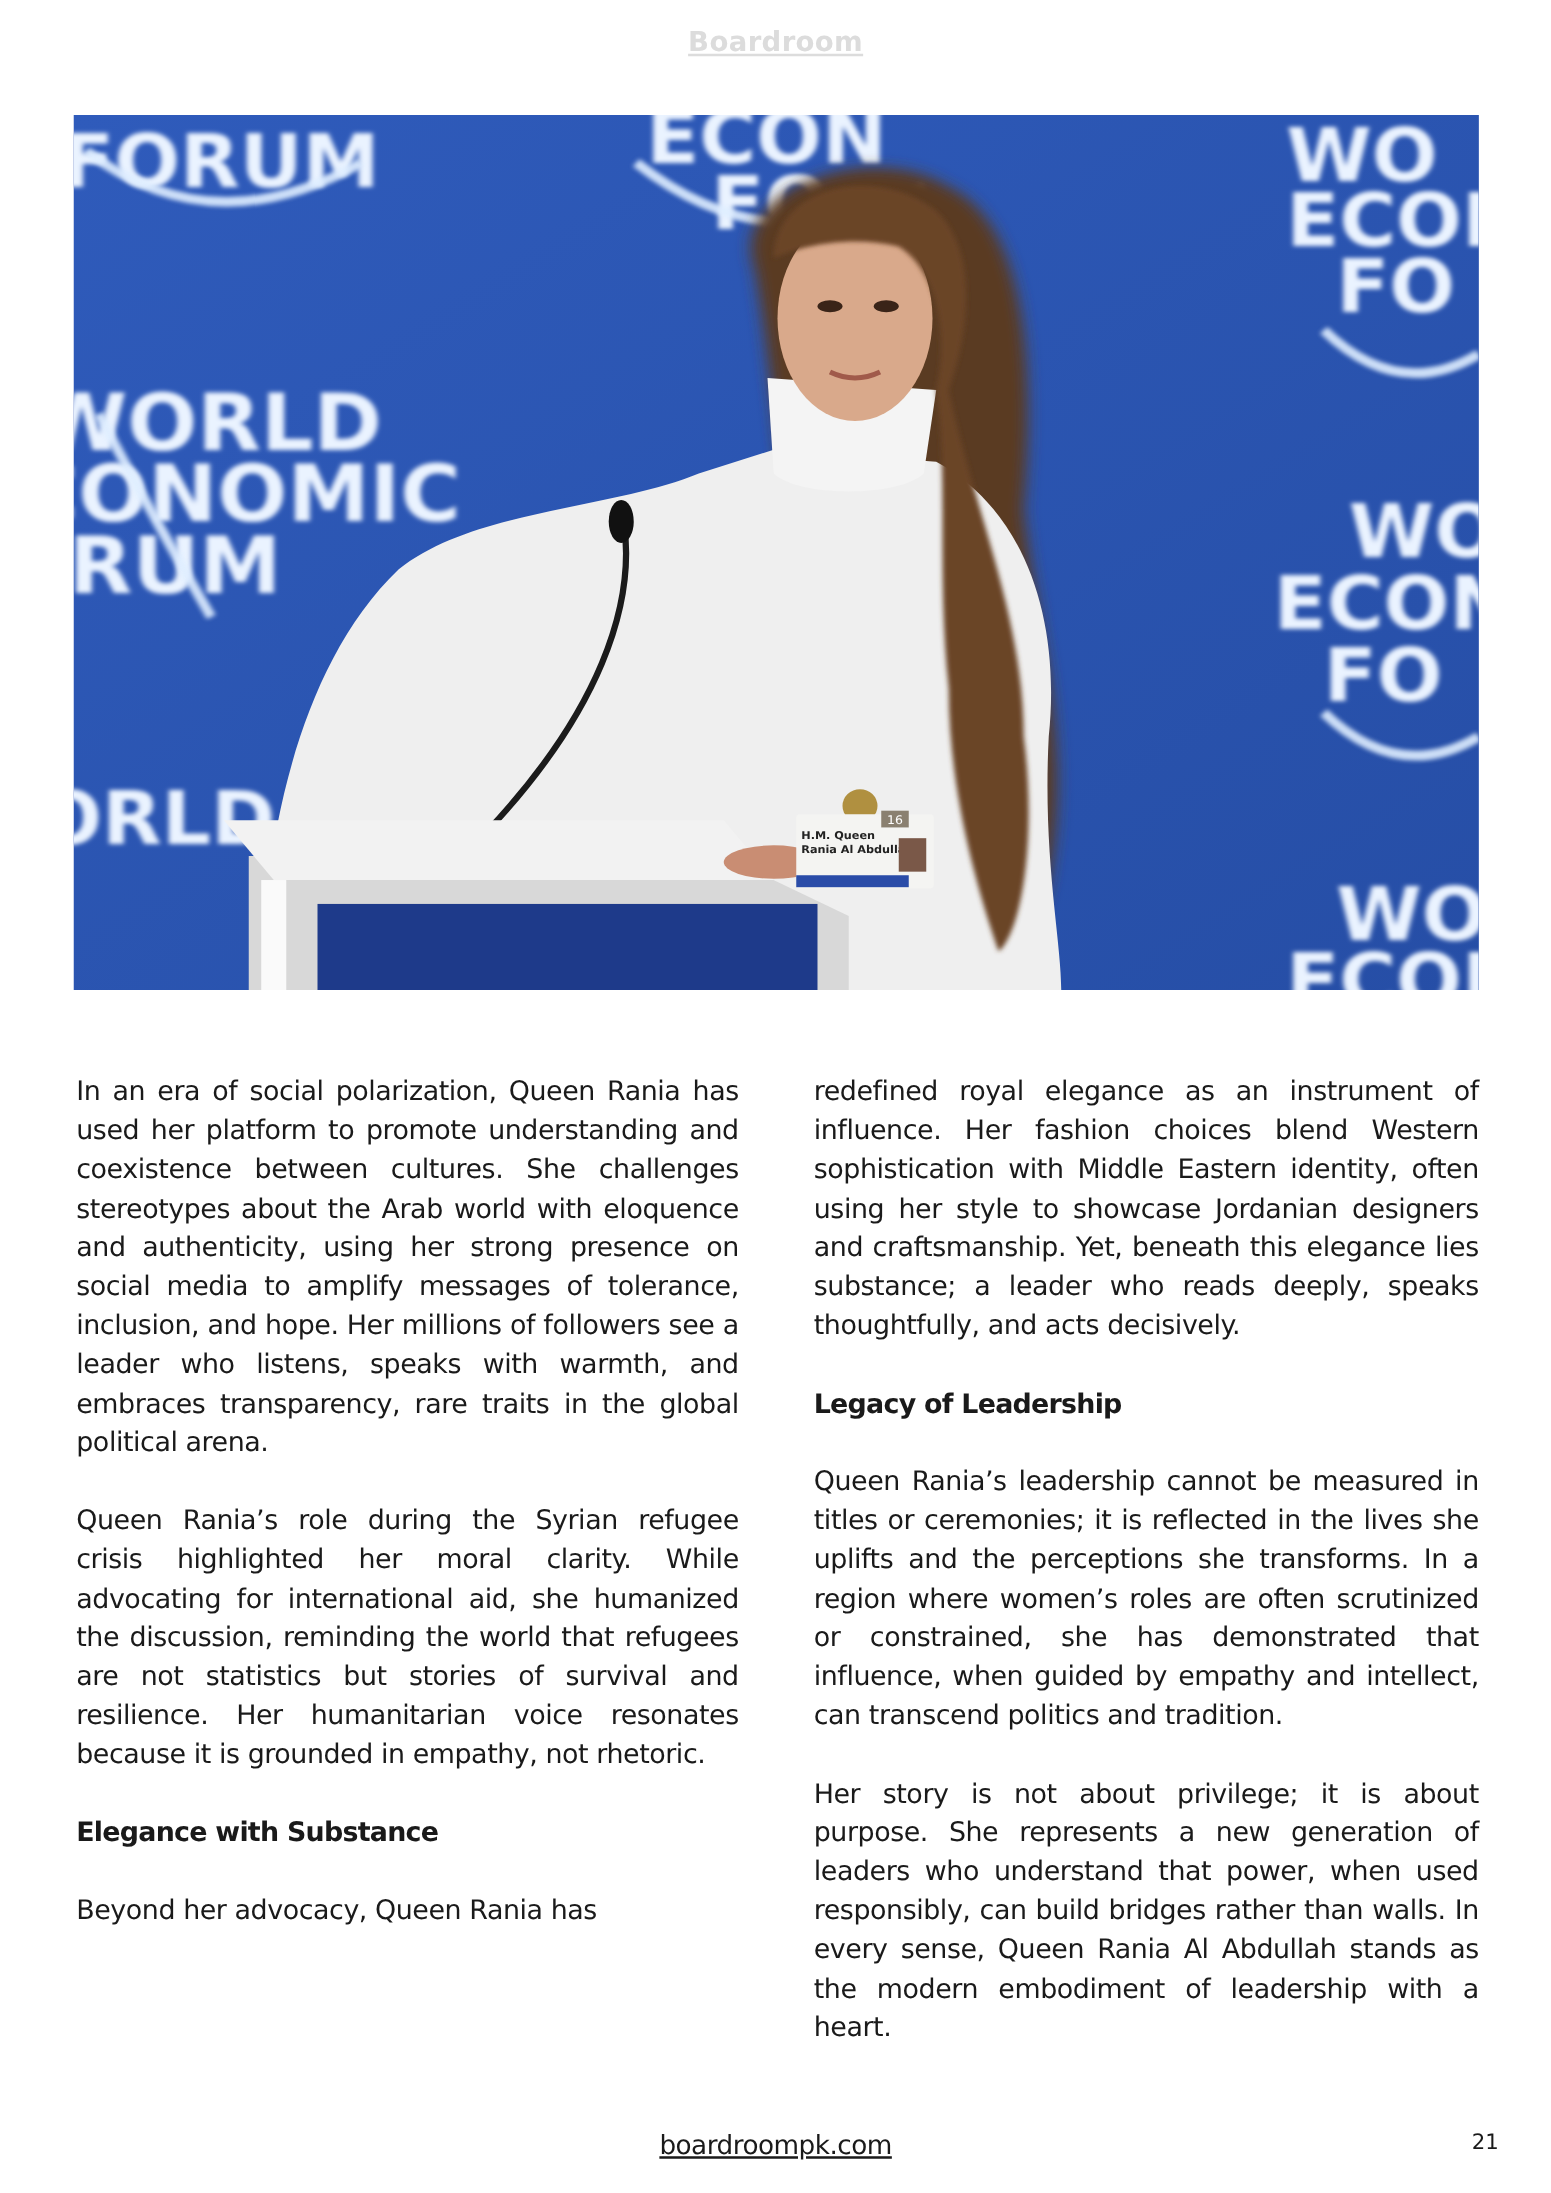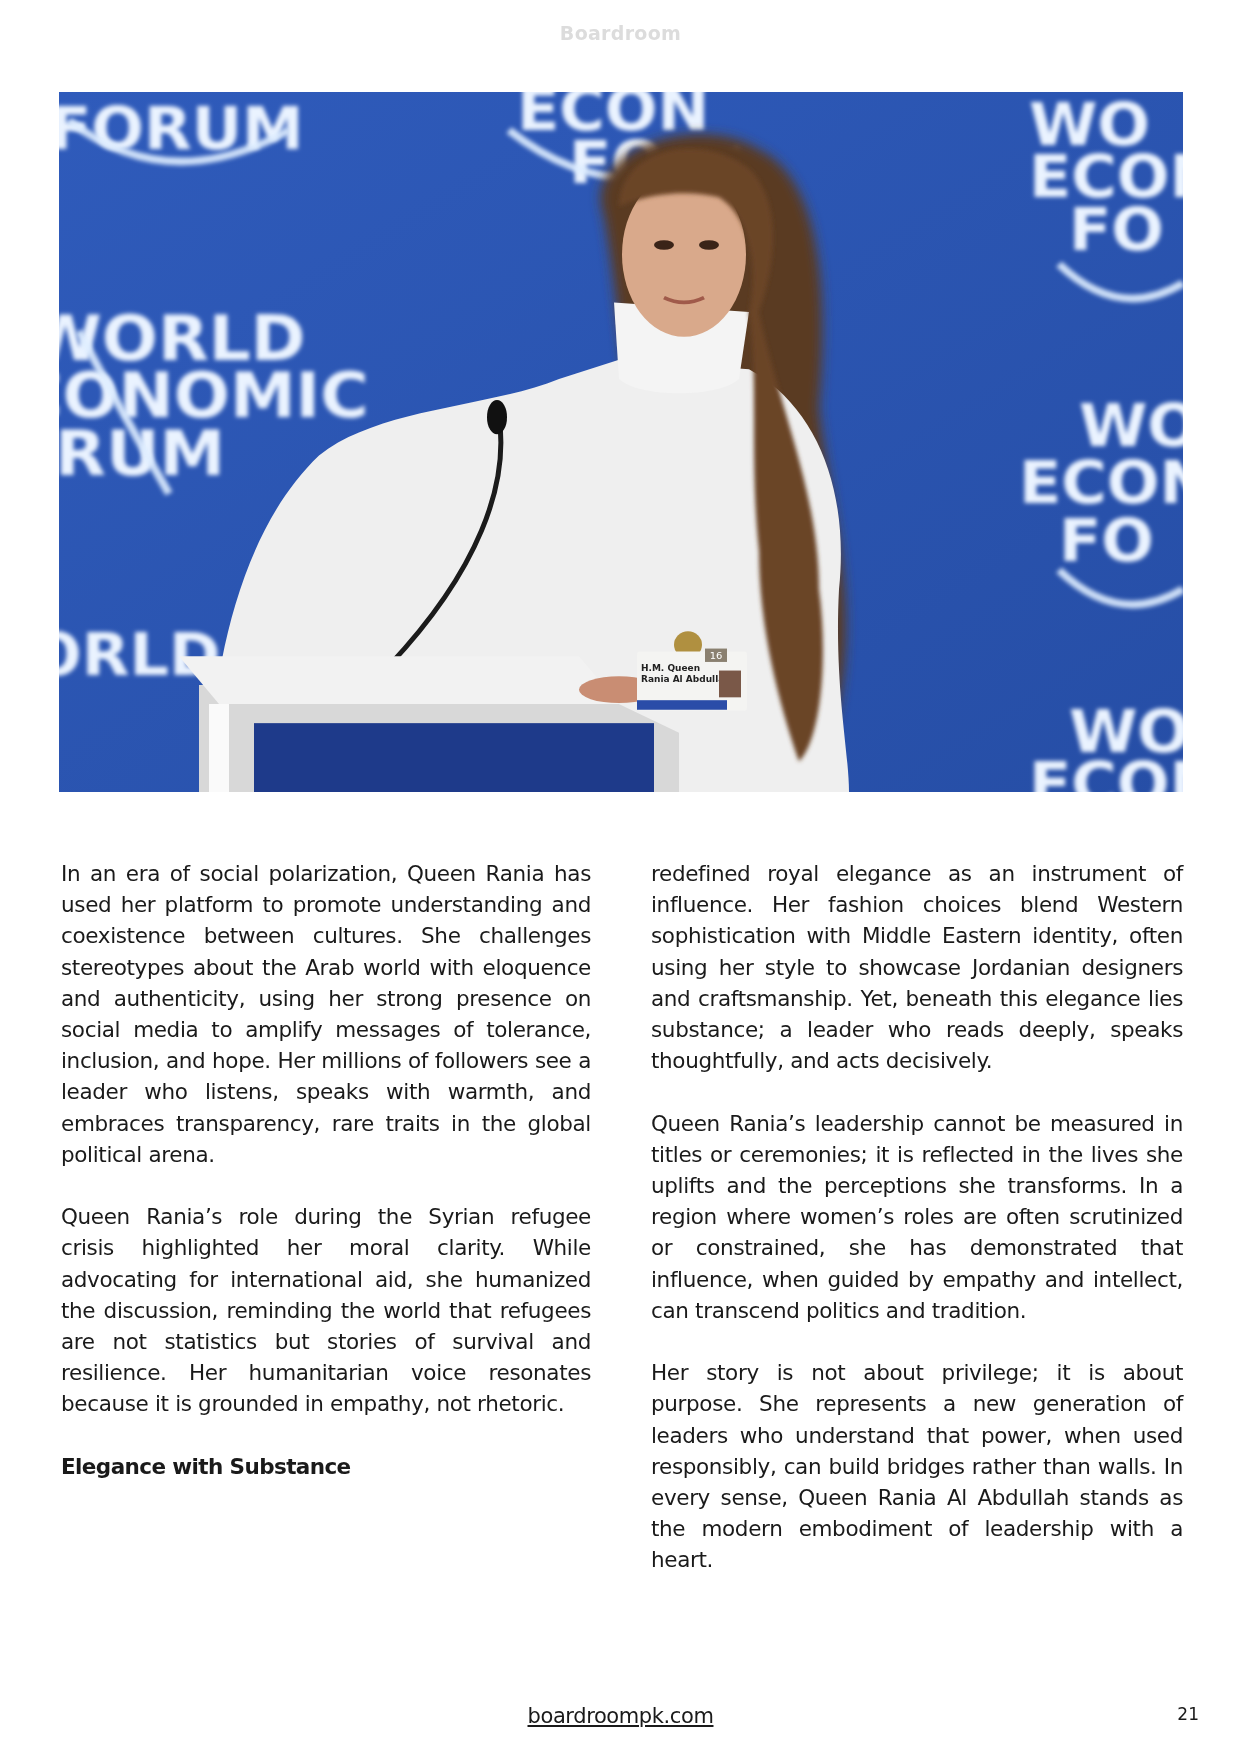--- a/index.html
+++ b/index.html
@@ -2,22 +2,22 @@
 <html><head>
   <meta charset="utf-8">
   <style>
     html, body { margin: 0; padding: 0; background: #ffffff; }
     body {
       width: 1241px; height: 1754px; position: relative; overflow: hidden;
       font-family: "DejaVu Sans", sans-serif; color: #1a1a1a;
     }
     .masthead {
       position: absolute; top: 22px; left: 0; width: 100%;
-      text-align: center; font-weight: bold; font-size: 19px;
-      color: #dcdcdc; letter-spacing: 0.3px;
+      text-align: center; font-weight: bold; font-size: 22px;
+      color: #dcdcdc; letter-spacing: 0.3px; text-decoration: underline;
     }
     .photo {
       position: absolute; left: 59px; top: 92px; width: 1124px; height: 700px;
       overflow: hidden; background: #2d56b3;
     }
     .photo svg { display: block; width: 100%; height: 100%; }
     .col {
       position: absolute; top: 858px; width: 530px;
       font-size: 21.5px; line-height: 31.2px; text-align: justify;
     }
@@ -117,22 +117,24 @@
       <text x="582" y="617" font-size="9" fill="#222" font-weight="bold" font-family="DejaVu Sans, sans-serif">Rania Al Abdullah</text>
       <rect x="660" y="605" width="22" height="28" fill="#7a5848"></rect>
     </g>
   </svg>
 </div>
 
 <div class="col left">
   <p>In an era of social polarization, Queen Rania has used her platform to promote understanding and coexistence between cultures. She challenges stereotypes about the Arab world with eloquence and authenticity, using her strong presence on social media to amplify messages of tolerance, inclusion, and hope. Her millions of followers see a leader who listens, speaks with warmth, and embraces transparency, rare traits in the global political arena.</p>
   <p>Queen Rania’s role during the Syrian refugee crisis highlighted her moral clarity. While advocating for international aid, she humanized the discussion, reminding the world that refugees are not statistics but stories of survival and resilience. Her humanitarian voice resonates because it is grounded in empathy, not rhetoric.</p>
   <h2>Elegance with Substance</h2>
+  <p class="last" style="text-align:left">Beyond her advocacy, Queen Rania has</p>
 </div>
 
 <div class="col right">
   <p>redefined royal elegance as an instrument of influence. Her fashion choices blend Western sophistication with Middle Eastern identity, often using her style to showcase Jordanian designers and craftsmanship. Yet, beneath this elegance lies substance; a leader who reads deeply, speaks thoughtfully, and acts decisively.</p>
+  <h2>Legacy of Leadership</h2>
   <p>Queen Rania’s leadership cannot be measured in titles or ceremonies; it is reflected in the lives she uplifts and the perceptions she transforms. In a region where women’s roles are often scrutinized or constrained, she has demonstrated that influence, when guided by empathy and intellect, can transcend politics and tradition.</p>
   <p class="last">Her story is not about privilege; it is about purpose. She represents a new generation of leaders who understand that power, when used responsibly, can build bridges rather than walls. In every sense, Queen Rania Al Abdullah stands as the modern embodiment of leadership with a heart.</p>
 </div>
 
 <div class="footer-site">boardroompk.com</div>
 <div class="footer-page">21</div>
 
 </body></html>

